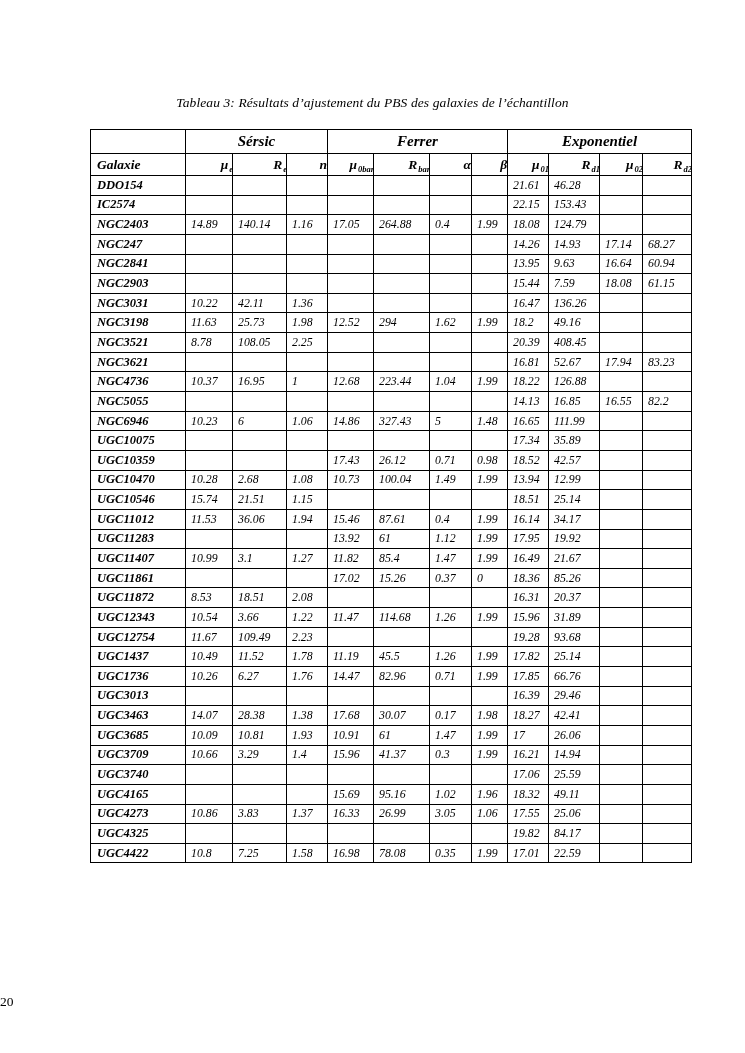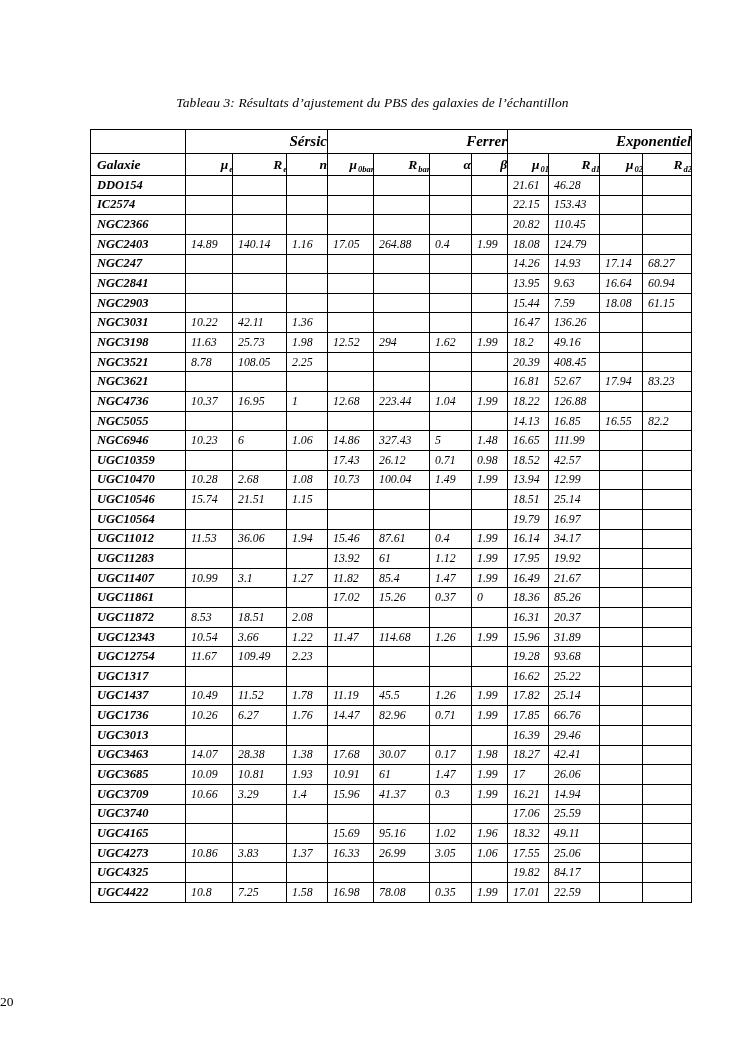--- a/index.html
+++ b/index.html
@@ -35,21 +35,21 @@
   table.results th, table.results td {
     border: 1px solid #000;
     font-style: italic;
     overflow: hidden;
     white-space: nowrap;
   }
   tr.group-row th {
     height: 24px;
     font-size: 15px;
     font-weight: bold;
-    text-align: right;
+    text-align: center;
     vertical-align: middle;
   }
   tr.colhead-row th {
     height: 22px;
     font-size: 13.5px;
     font-weight: bold;
     text-align: right;
     vertical-align: middle;
   }
   tr.colhead-row th.galaxy-head {
@@ -165,34 +165,20 @@
           <td class="value-cell"></td>
           <td class="value-cell"></td>
           <td class="value-cell"></td>
           <td class="value-cell"></td>
           <td class="value-cell">22.15</td>
           <td class="value-cell">153.43</td>
           <td class="value-cell"></td>
           <td class="value-cell"></td>
         </tr>
         <tr>
-          <td class="galaxy-name">NGC2366</td>
-          <td class="value-cell"></td>
-          <td class="value-cell"></td>
-          <td class="value-cell"></td>
-          <td class="value-cell"></td>
-          <td class="value-cell"></td>
-          <td class="value-cell"></td>
-          <td class="value-cell"></td>
-          <td class="value-cell">20.82</td>
-          <td class="value-cell">110.45</td>
-          <td class="value-cell"></td>
-          <td class="value-cell"></td>
-        </tr>
-        <tr>
           <td class="galaxy-name">NGC2403</td>
           <td class="value-cell">14.89</td>
           <td class="value-cell">140.14</td>
           <td class="value-cell">1.16</td>
           <td class="value-cell">17.05</td>
           <td class="value-cell">264.88</td>
           <td class="value-cell">0.4</td>
           <td class="value-cell">1.99</td>
           <td class="value-cell">18.08</td>
           <td class="value-cell">124.79</td>
@@ -333,20 +319,34 @@
           <td class="value-cell">14.86</td>
           <td class="value-cell">327.43</td>
           <td class="value-cell">5</td>
           <td class="value-cell">1.48</td>
           <td class="value-cell">16.65</td>
           <td class="value-cell">111.99</td>
           <td class="value-cell"></td>
           <td class="value-cell"></td>
         </tr>
         <tr>
+          <td class="galaxy-name">UGC10075</td>
+          <td class="value-cell"></td>
+          <td class="value-cell"></td>
+          <td class="value-cell"></td>
+          <td class="value-cell"></td>
+          <td class="value-cell"></td>
+          <td class="value-cell"></td>
+          <td class="value-cell"></td>
+          <td class="value-cell">17.34</td>
+          <td class="value-cell">35.89</td>
+          <td class="value-cell"></td>
+          <td class="value-cell"></td>
+        </tr>
+        <tr>
           <td class="galaxy-name">UGC10359</td>
           <td class="value-cell"></td>
           <td class="value-cell"></td>
           <td class="value-cell"></td>
           <td class="value-cell">17.43</td>
           <td class="value-cell">26.12</td>
           <td class="value-cell">0.71</td>
           <td class="value-cell">0.98</td>
           <td class="value-cell">18.52</td>
           <td class="value-cell">42.57</td>
@@ -375,34 +375,20 @@
           <td class="value-cell"></td>
           <td class="value-cell"></td>
           <td class="value-cell"></td>
           <td class="value-cell"></td>
           <td class="value-cell">18.51</td>
           <td class="value-cell">25.14</td>
           <td class="value-cell"></td>
           <td class="value-cell"></td>
         </tr>
         <tr>
-          <td class="galaxy-name">UGC10564</td>
-          <td class="value-cell"></td>
-          <td class="value-cell"></td>
-          <td class="value-cell"></td>
-          <td class="value-cell"></td>
-          <td class="value-cell"></td>
-          <td class="value-cell"></td>
-          <td class="value-cell"></td>
-          <td class="value-cell">19.79</td>
-          <td class="value-cell">16.97</td>
-          <td class="value-cell"></td>
-          <td class="value-cell"></td>
-        </tr>
-        <tr>
           <td class="galaxy-name">UGC11012</td>
           <td class="value-cell">11.53</td>
           <td class="value-cell">36.06</td>
           <td class="value-cell">1.94</td>
           <td class="value-cell">15.46</td>
           <td class="value-cell">87.61</td>
           <td class="value-cell">0.4</td>
           <td class="value-cell">1.99</td>
           <td class="value-cell">16.14</td>
           <td class="value-cell">34.17</td>
@@ -483,34 +469,20 @@
           <td class="galaxy-name">UGC12754</td>
           <td class="value-cell">11.67</td>
           <td class="value-cell">109.49</td>
           <td class="value-cell">2.23</td>
           <td class="value-cell"></td>
           <td class="value-cell"></td>
           <td class="value-cell"></td>
           <td class="value-cell"></td>
           <td class="value-cell">19.28</td>
           <td class="value-cell">93.68</td>
-          <td class="value-cell"></td>
-          <td class="value-cell"></td>
-        </tr>
-        <tr>
-          <td class="galaxy-name">UGC1317</td>
-          <td class="value-cell"></td>
-          <td class="value-cell"></td>
-          <td class="value-cell"></td>
-          <td class="value-cell"></td>
-          <td class="value-cell"></td>
-          <td class="value-cell"></td>
-          <td class="value-cell"></td>
-          <td class="value-cell">16.62</td>
-          <td class="value-cell">25.22</td>
           <td class="value-cell"></td>
           <td class="value-cell"></td>
         </tr>
         <tr>
           <td class="galaxy-name">UGC1437</td>
           <td class="value-cell">10.49</td>
           <td class="value-cell">11.52</td>
           <td class="value-cell">1.78</td>
           <td class="value-cell">11.19</td>
           <td class="value-cell">45.5</td>

